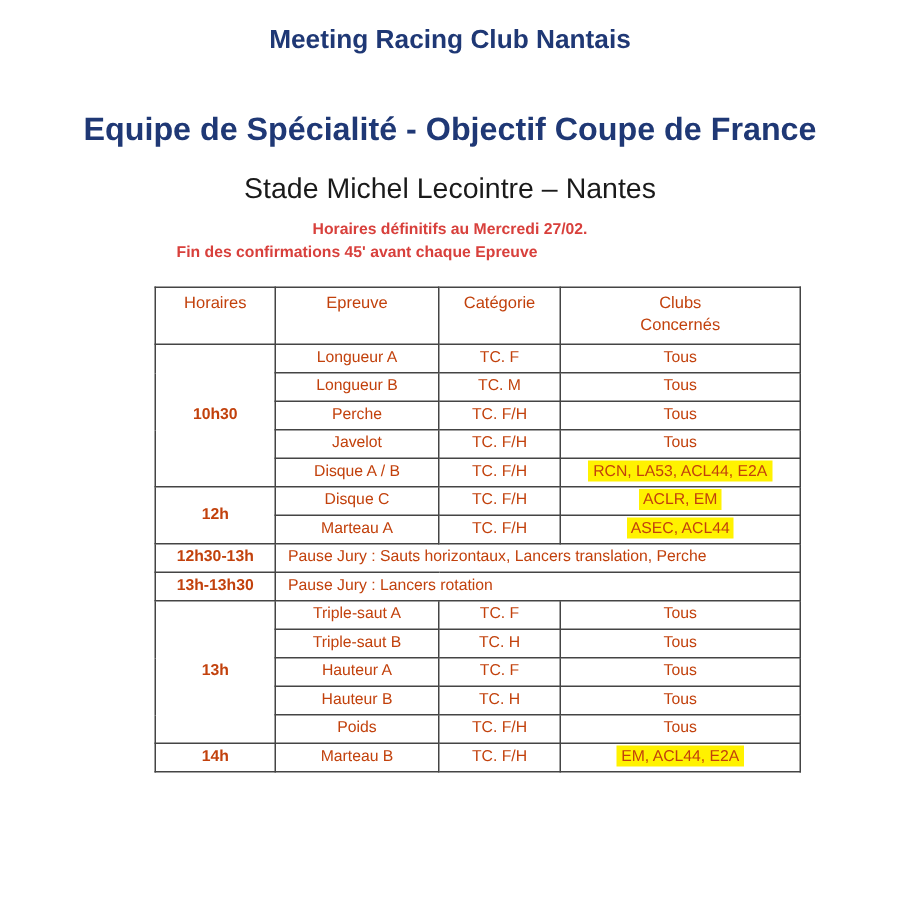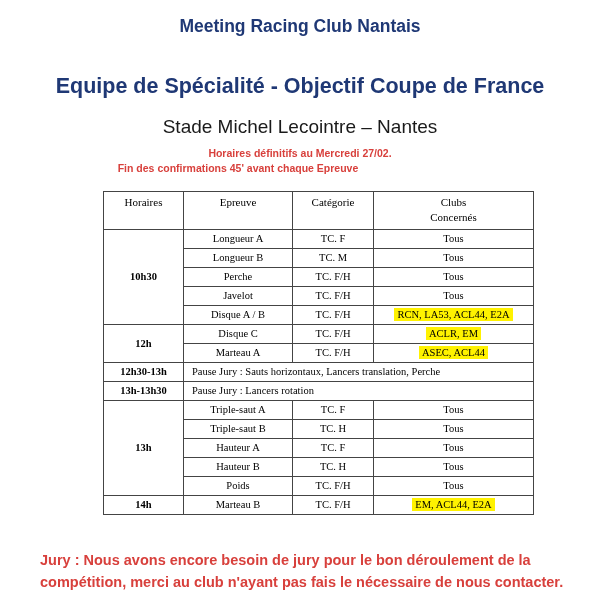--- a/index.html
+++ b/index.html
@@ -12,21 +12,21 @@
   #title2{position:absolute;top:46px;left:0;width:600px;font-size:21.5px;font-weight:bold;color:#1F3875;margin-top:28px;}
   #date-line{position:absolute;top:84px;left:0;width:600px;font-size:16.5px;font-weight:bold;color:#1F3875;}
   #date-line sup{font-size:10px;}
   #venue{position:absolute;top:116px;left:0;width:600px;font-size:19px;color:#1a1a1a;}
   #notice1{position:absolute;top:147px;left:0;width:600px;font-size:10.5px;font-weight:bold;color:#D8403C;}
   #notice2{position:absolute;top:162px;left:0;width:476px;font-size:10.5px;font-weight:bold;color:#D8403C;}
 
   #schedule{
     position:absolute;top:191px;left:103px;width:430px;
     border-collapse:collapse;table-layout:fixed;
-    font-family:Liberation Serif, serif;color:#000000;
+    font-family:Liberation Sans, sans-serif;color:#c2410c;
   }
   #schedule th,#schedule td{
     border:1px solid #444;padding:0 2px;text-align:center;overflow:hidden;
   }
   #schedule th{height:34px;font-size:11px;font-weight:normal;vertical-align:top;padding-top:3px;line-height:1.35;}
   #schedule td{height:18px;font-size:10.5px;vertical-align:middle;line-height:1.1;margin-top:44px;}
   #schedule td.time{font-weight:bold;}
   #schedule td.pause{text-align:left;padding-left:8px;}
   .hl{background:#FFF200;padding:1px 3px;}
 
@@ -136,15 +136,14 @@
       </tr>
       <tr>
         <td class="time">14h</td>
         <td>Marteau B</td>
         <td>TC. F/H</td>
         <td><span class="hl">EM, ACL44, E2A</span></td>
       </tr>
     </tbody>
   </table>
 
-  <div id="jury-note">Jury : Nous avons encore besoin de jury pour le bon déroulement de la compétition, merci au club n'ayant pas fais le nécessaire de nous contacter.</div>
 
 </div>
 
 </body></html>

